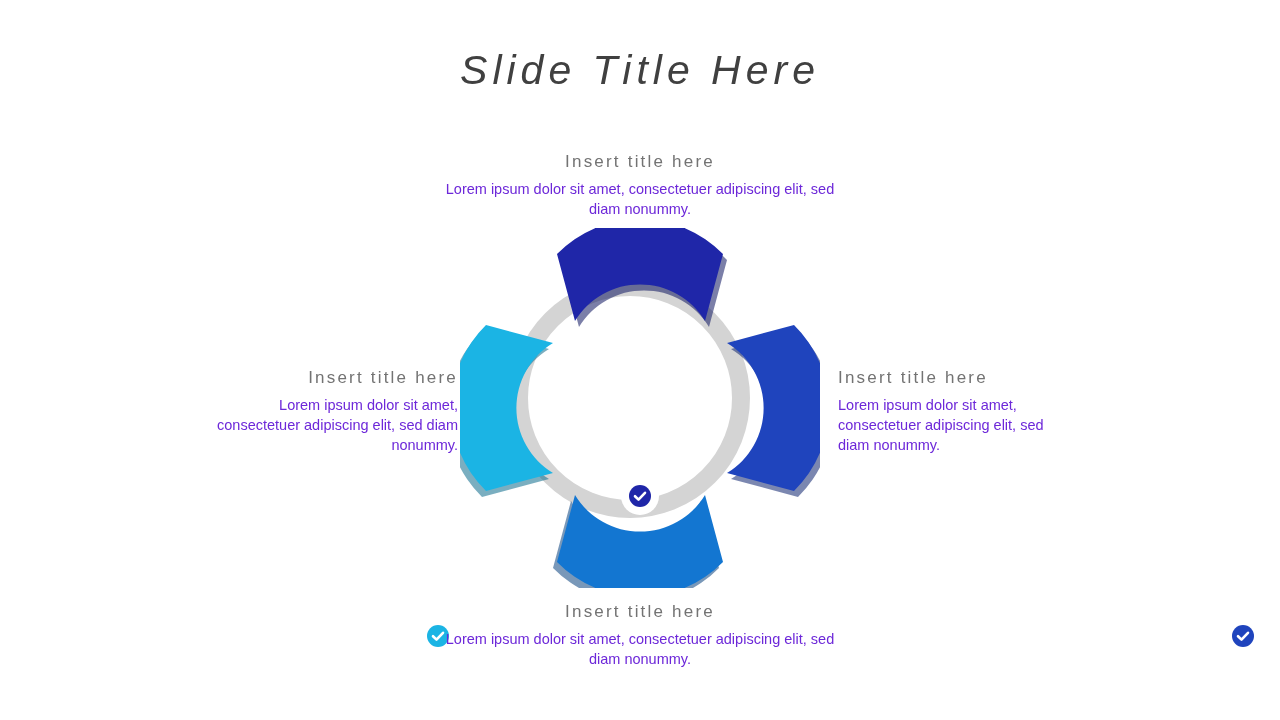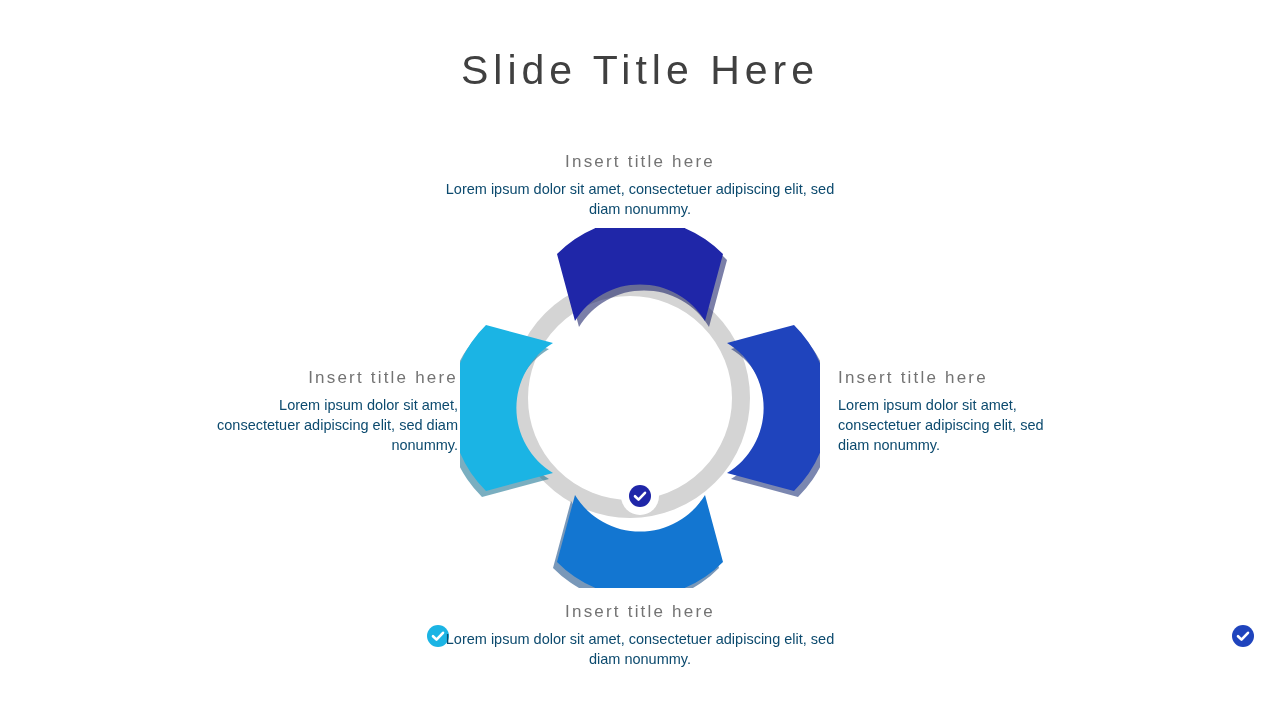--- a/index.html
+++ b/index.html
@@ -22,20 +22,21 @@
     position: absolute;
     top: 44px;
     left: 0;
     width: 1280px;
     text-align: center;
     font-size: 41px;
     color: #404040;
     letter-spacing: 5px;
     font-weight: normal;
     line-height: 52px;
+    font-style: italic;
   }
 
   
   .diagram {
     position: absolute;
     left: 460px;
     top: 228px;
     width: 360px;
     height: 360px;
   }
@@ -79,21 +80,21 @@
 
   
   .block-title {
     font-size: 17px;
     color: #737373;
     letter-spacing: 2.2px;
     line-height: 24px;
   }
   .block-body {
     font-size: 14.5px;
-    color: #0c4a6e;
+    color: #6d28d9;
     line-height: 20px;
     margin-top: 5px;
   }
 
   .txt-top {
     position: absolute;
     left: 430px;
     top: 150px;
     width: 420px;
     text-align: center;

